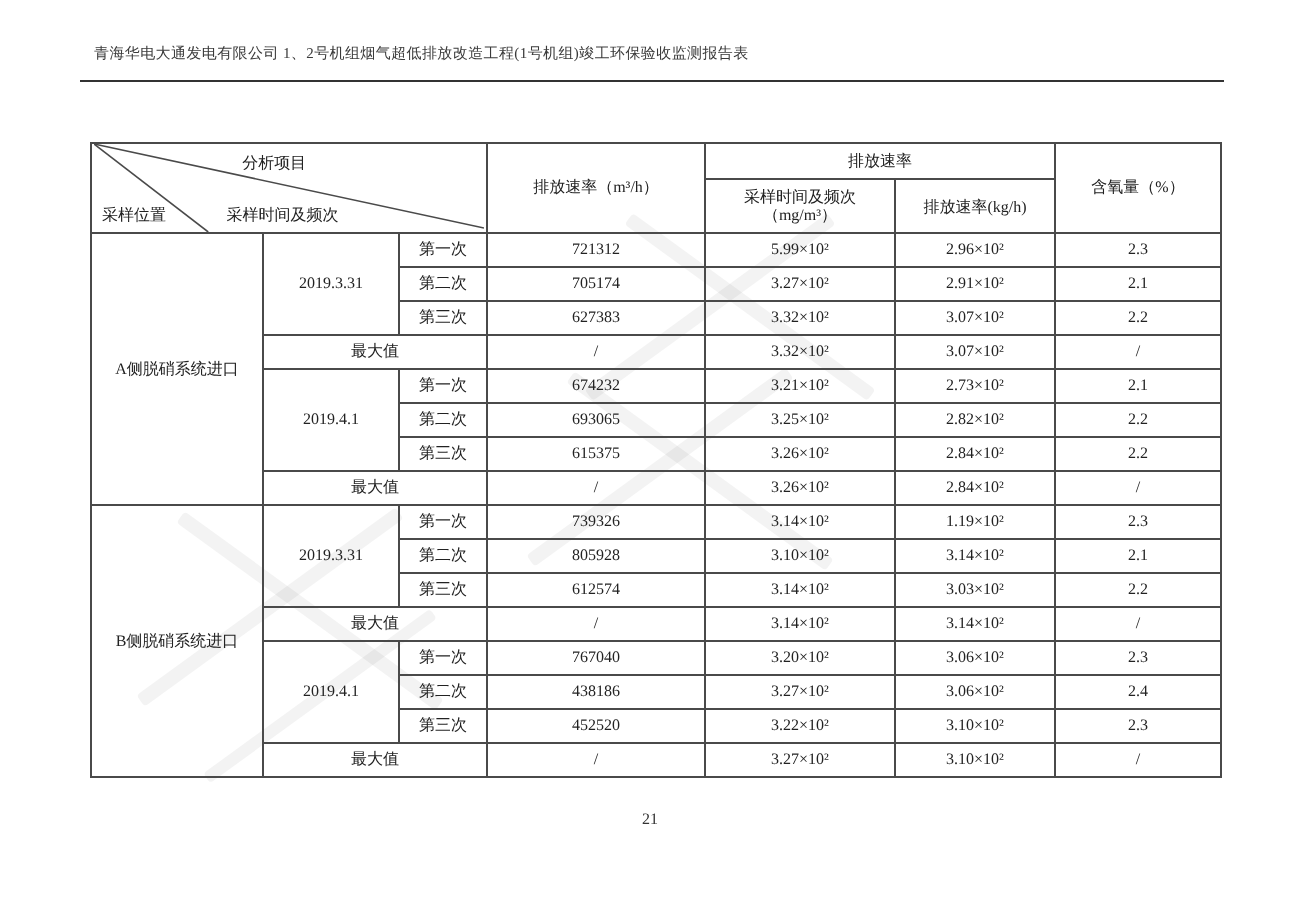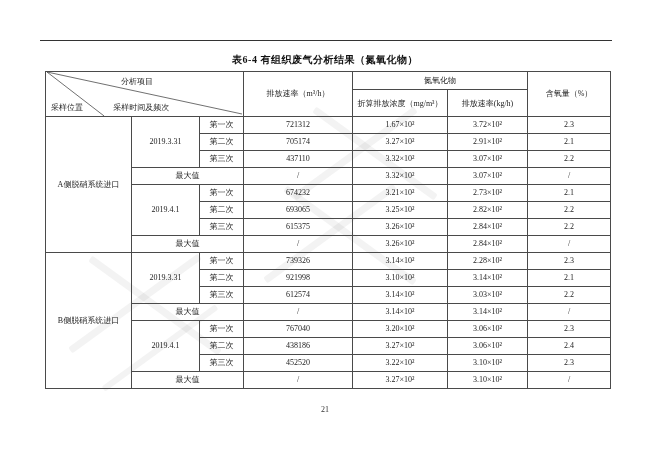--- a/index.html
+++ b/index.html
@@ -51,22 +51,22 @@
     position:absolute; background:rgba(90,90,90,0.07); border-radius:2px;
   }
   .wm-a { transform:rotate(-36deg); }
   .wm-b { transform:rotate(36deg); }
 </style>
 </head>
 <body>
 
 <div class="page">
 
+  <div class="doc-header">青海华电大通发电有限公司 1、2号机组烟气超低排放改造工程(1号机组)竣工环保验收监测报告表</div>
   <div class="header-rule"></div>
-  <div class="table-title">表6-4  有组织废气分析结果（氮氧化物）</div>
 
   <div class="watermark">
     <div class="wm-stroke wm-a" style="left:280px; top:150px; width:150px; height:7px;"></div>
     <div class="wm-stroke wm-b" style="left:300px; top:150px; width:150px; height:7px;"></div>
     <div class="wm-stroke wm-a" style="left:250px; top:230px; width:160px; height:7px;"></div>
     <div class="wm-stroke wm-b" style="left:270px; top:232px; width:160px; height:7px;"></div>
     <div class="wm-stroke wm-a" style="left:55px; top:300px; width:160px; height:7px;"></div>
     <div class="wm-stroke wm-b" style="left:75px; top:302px; width:160px; height:7px;"></div>
     <div class="wm-stroke wm-a" style="left:90px; top:345px; width:140px; height:6px;"></div>
   </div>
@@ -89,47 +89,47 @@
           <svg viewBox="0 0 198 44" preserveAspectRatio="none">
             <line x1="0" y1="0" x2="198" y2="42" stroke="#4a4a4a" stroke-width="0.8"></line>
             <line x1="0" y1="0" x2="58" y2="44" stroke="#4a4a4a" stroke-width="0.8"></line>
           </svg>
           <span class="c-top">分析项目</span>
           <span class="c-left">采样位置</span>
           <span class="c-mid">采样时间及频次</span>
         </div>
       </td>
       <td rowspan="2">排放速率（m³/h）</td>
-      <td colspan="2">氮氧化物</td>
+      <td colspan="2">排放速率</td>
       <td rowspan="2">含氧量（%）</td>
     </tr>
     <tr class="h2">
-      <td>折算排放浓度（mg/m³）</td>
+      <td>采样时间及频次（mg/m³）</td>
       <td>排放速率(kg/h)</td>
     </tr>
 
     <tr>
       <td rowspan="8">A侧脱硝系统进口</td>
       <td rowspan="3">2019.3.31</td>
       <td>第一次</td>
       <td>721312</td>
-      <td>1.67×10²</td>
-      <td>3.72×10²</td>
+      <td>5.99×10²</td>
+      <td>2.96×10²</td>
       <td>2.3</td>
     </tr>
     <tr>
       <td>第二次</td>
       <td>705174</td>
       <td>3.27×10²</td>
       <td>2.91×10²</td>
       <td>2.1</td>
     </tr>
     <tr>
       <td>第三次</td>
-      <td>437110</td>
+      <td>627383</td>
       <td>3.32×10²</td>
       <td>3.07×10²</td>
       <td>2.2</td>
     </tr>
     <tr>
       <td colspan="2">最大值</td>
       <td>/</td>
       <td>3.32×10²</td>
       <td>3.07×10²</td>
       <td>/</td>
@@ -164,26 +164,26 @@
       <td>2.84×10²</td>
       <td>/</td>
     </tr>
 
     <tr>
       <td rowspan="8">B侧脱硝系统进口</td>
       <td rowspan="3">2019.3.31</td>
       <td>第一次</td>
       <td>739326</td>
       <td>3.14×10²</td>
-      <td>2.28×10²</td>
-      <td>2.3</td>
-    </tr>
-    <tr>
-      <td>第二次</td>
-      <td>921998</td>
+      <td>1.19×10²</td>
+      <td>2.3</td>
+    </tr>
+    <tr>
+      <td>第二次</td>
+      <td>805928</td>
       <td>3.10×10²</td>
       <td>3.14×10²</td>
       <td>2.1</td>
     </tr>
     <tr>
       <td>第三次</td>
       <td>612574</td>
       <td>3.14×10²</td>
       <td>3.03×10²</td>
       <td>2.2</td>

